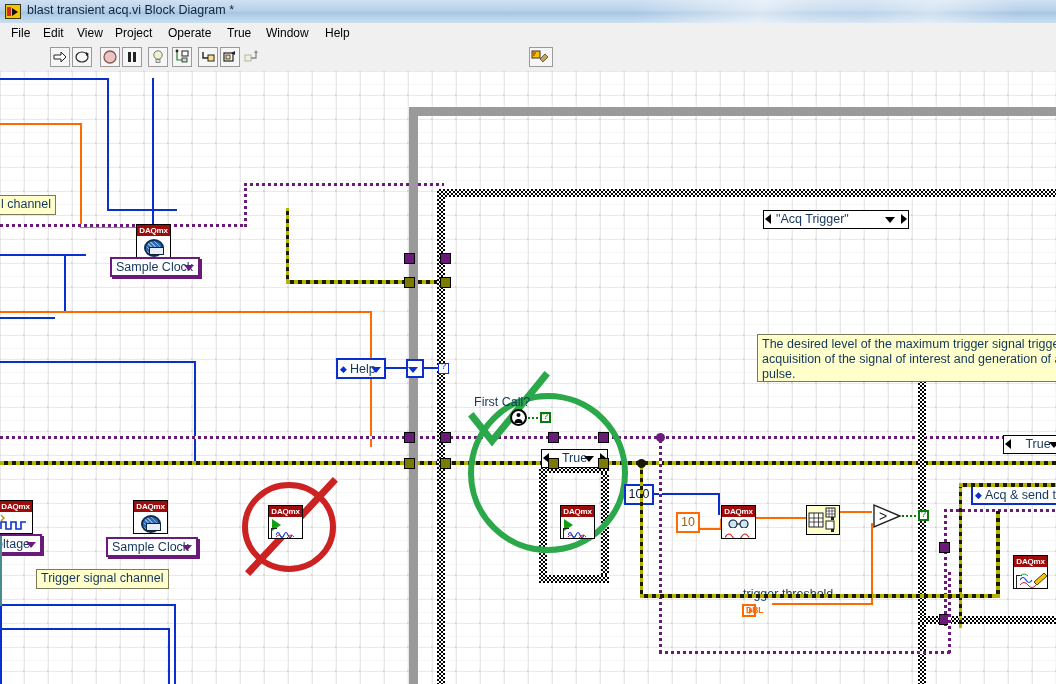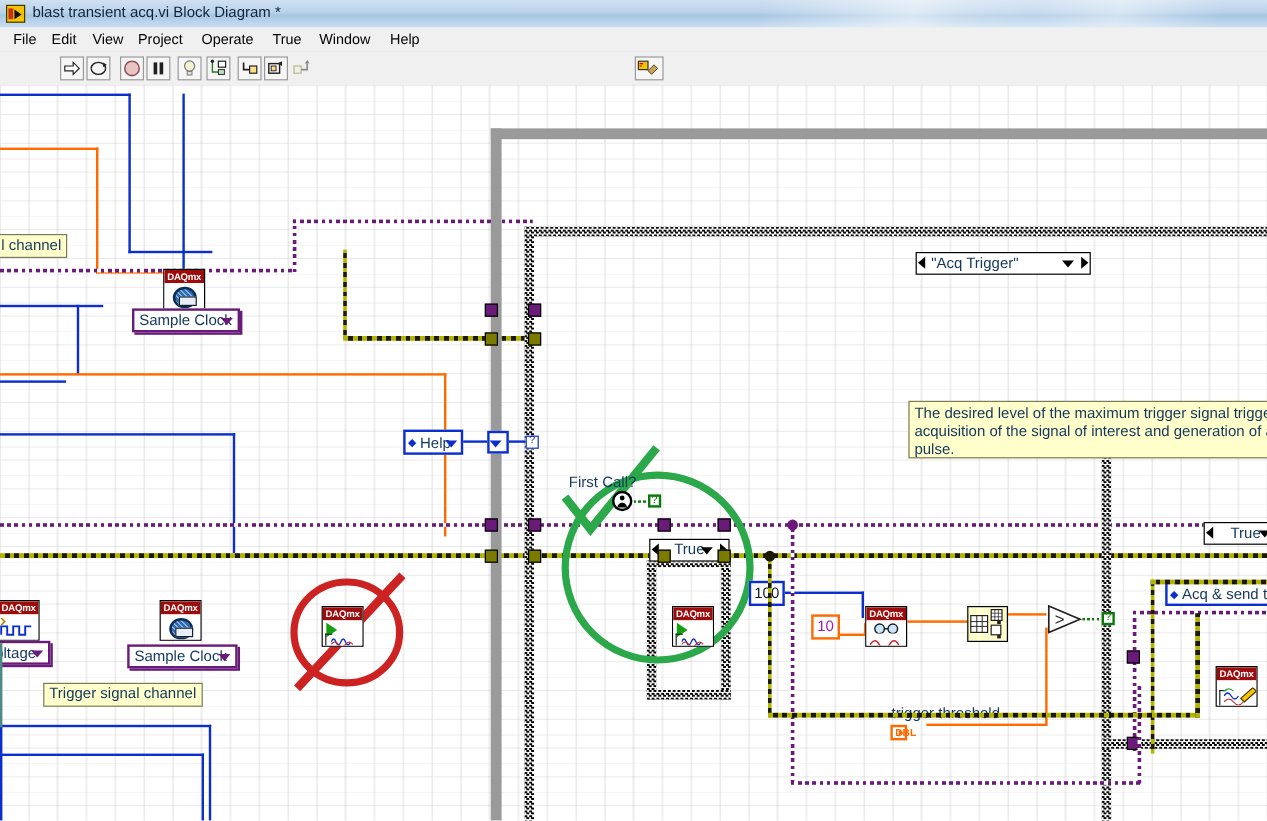--- a/index.html
+++ b/index.html
@@ -128,21 +128,21 @@
     position:absolute;left:2px;top:50%;margin-top:-4px;width:9px;height:8px;
     color:#0b2fcf;font-size:9px;line-height:8px;
   }
 
   .lv-const-blue{
     position:absolute;border:2px solid #0b2fcf;background:#fff;box-sizing:border-box;
     font-size:12.5px;color:#0f172a;text-align:center;line-height:17px;
   }
   .lv-const-orange{
     position:absolute;border:2px solid #ff6a00;background:#fff;box-sizing:border-box;
-    font-size:12.5px;color:#a21caf;text-align:center;line-height:17px;
+    font-size:12.5px;color:#a16207;text-align:center;line-height:17px;
   }
 
   
   .daq{
     position:absolute;width:35px;height:34px;border:1px solid #000;background:#fff;box-sizing:border-box;overflow:hidden;
   }
   .daq .hdr{
     position:absolute;left:0;top:0;width:100%;height:11px;background:#9e0b0b;
     color:#fff;font-size:8px;line-height:11px;text-align:center;letter-spacing:-.2px;font-weight:bold;
   }

